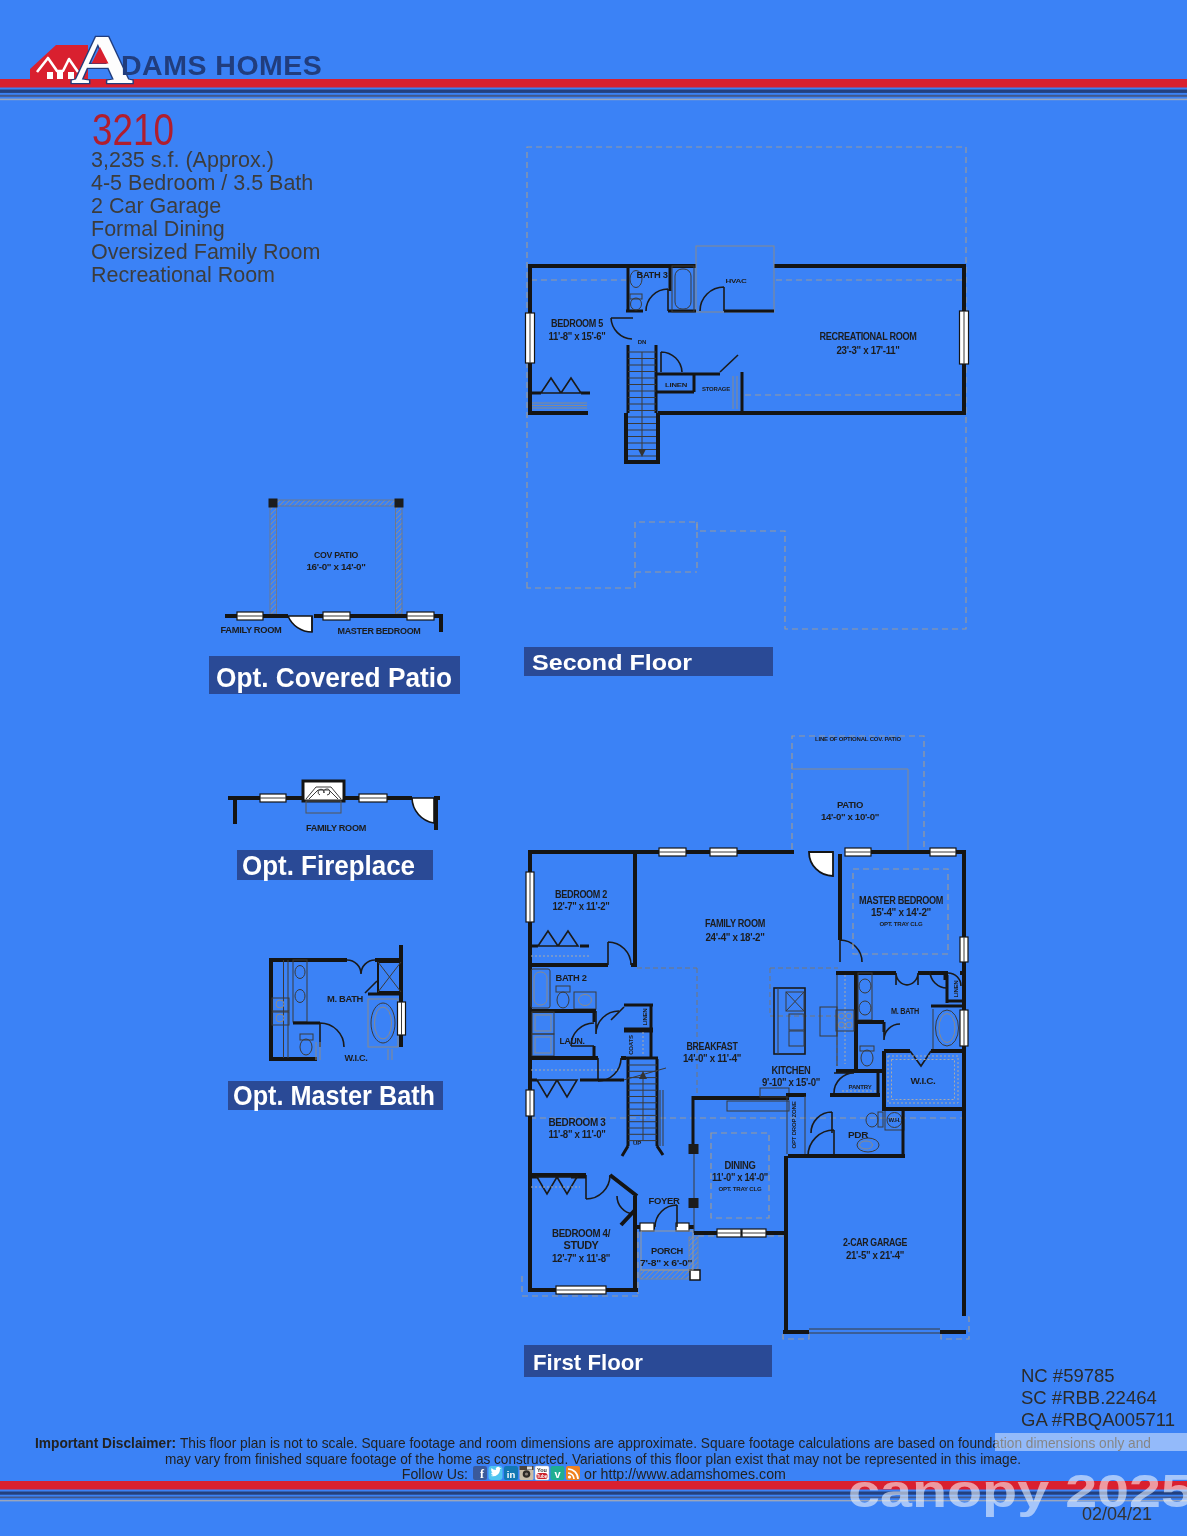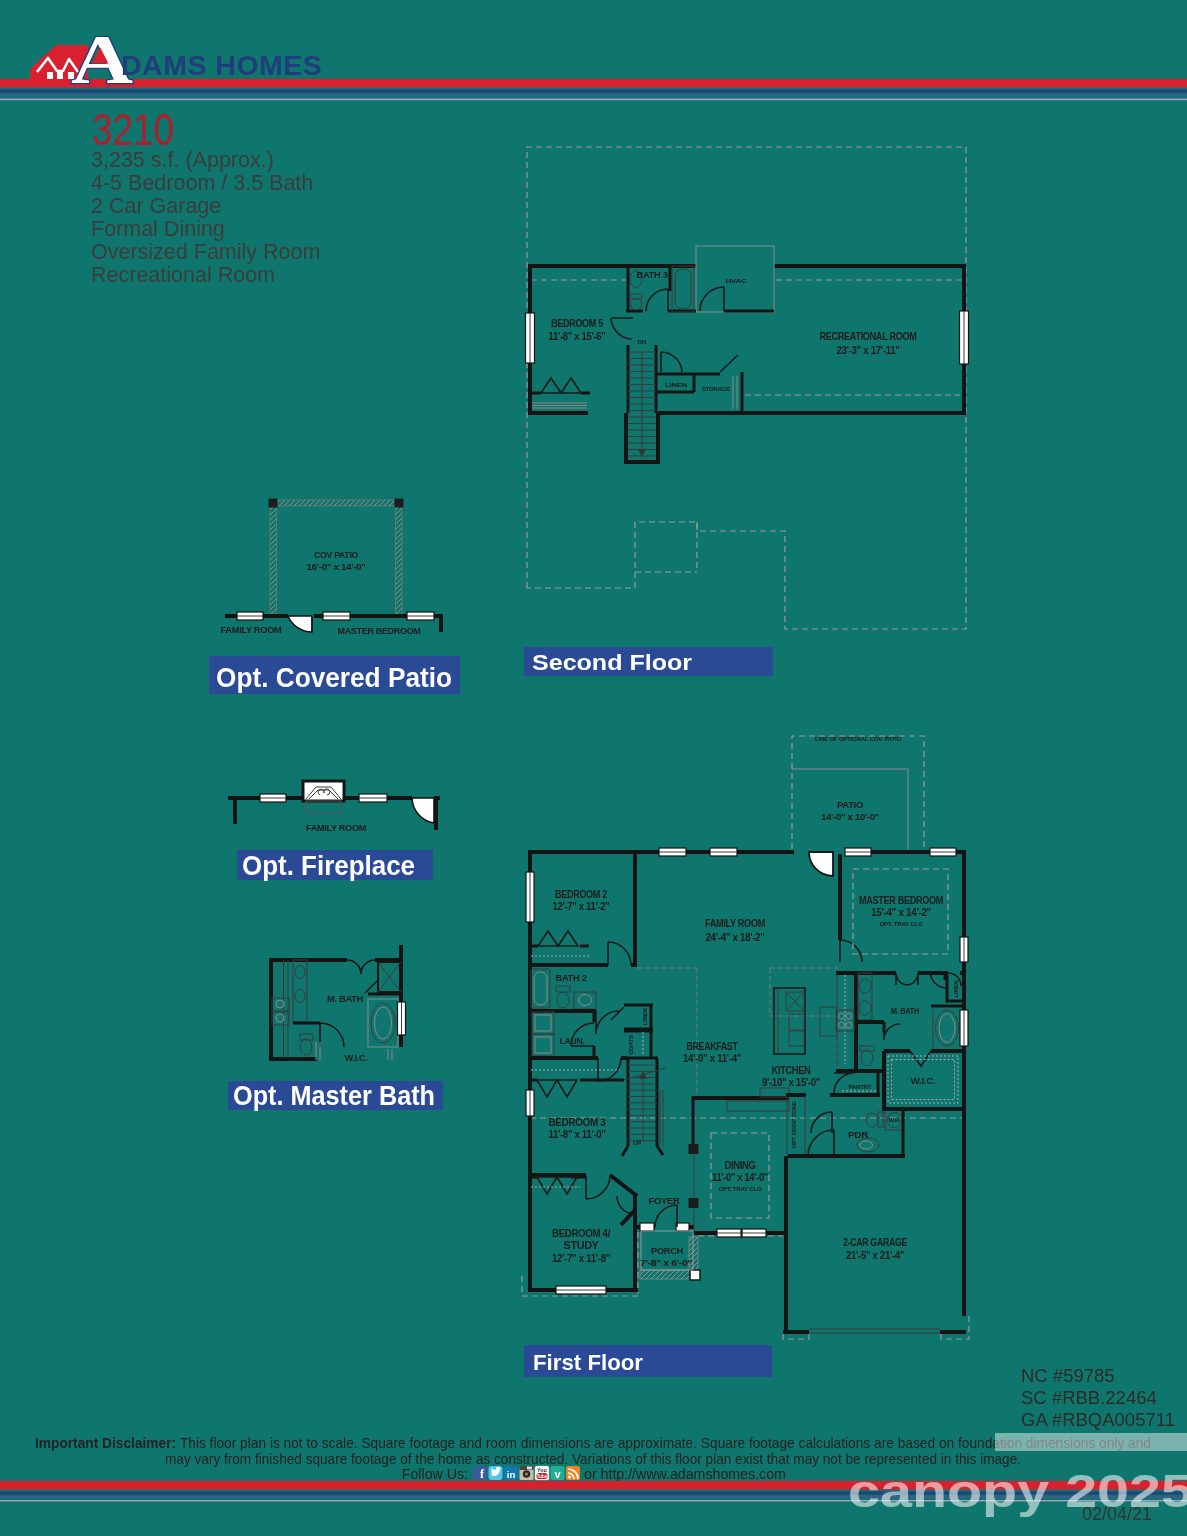--- a/index.html
+++ b/index.html
@@ -1,16 +1,16 @@
 <!DOCTYPE html>
 <html><head>
 <meta charset="utf-8">
 <style>
 html,body{margin:0;padding:0;background:#fff;}
-#page{position:relative;width:1187px;height:1536px;background:#0f766e;overflow:hidden;
+#page{position:relative;width:1187px;height:1536px;background:#3b82f6;overflow:hidden;
 font-family:"Liberation Sans",sans-serif;}
 svg{position:absolute;left:0;top:0;}
 .w{stroke:#141414;stroke-width:4;fill:none;stroke-linecap:butt;}
 .w3{stroke:#141414;stroke-width:3;fill:none;}
 .w2{stroke:#1a1a1a;stroke-width:1.6;fill:none;}
 .t{stroke:#3a3a3a;stroke-width:1;fill:none;}
 .tg{stroke:#8a8a8a;stroke-width:1;fill:none;}
 .d{stroke:#9a9a9a;stroke-width:1.2;fill:none;stroke-dasharray:6 4;}
 .d2{stroke:#777;stroke-width:1;fill:none;stroke-dasharray:5 3;}
 .dd{stroke:#aaa;stroke-width:1;fill:none;stroke-dasharray:2 2;}

